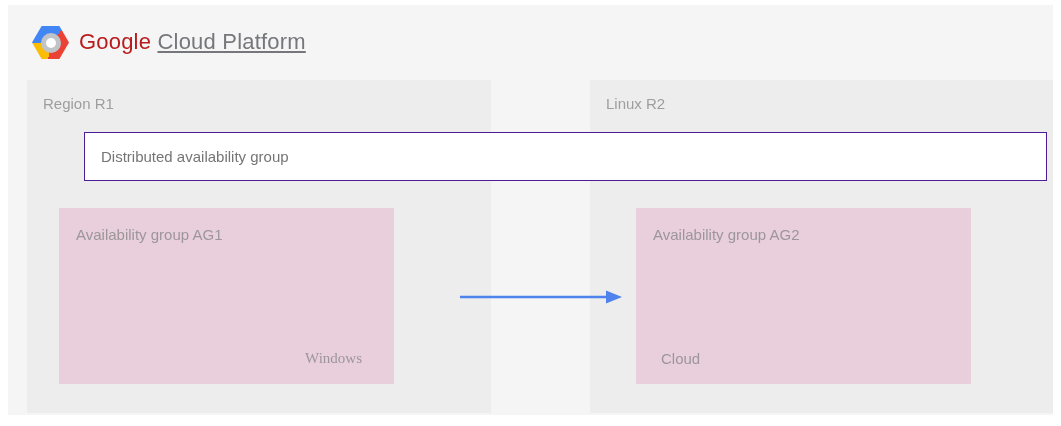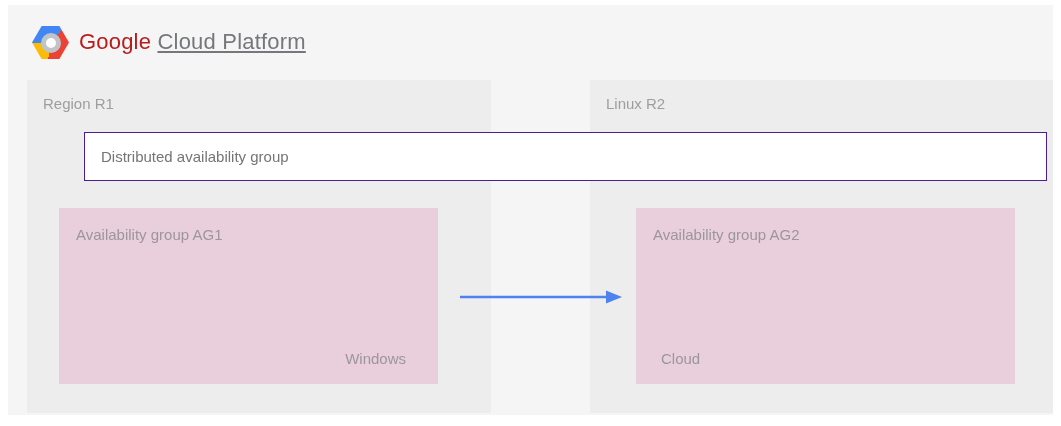--- a/index.html
+++ b/index.html
@@ -89,38 +89,38 @@
   .dist-label {
     margin-left: 16px;
     font-size: 15px;
     color: #757575;
   }
 
   
   .ag-box {
     position: absolute;
     top: 203px;
-    width: 379px; height: 176px;
+    width: 335px; height: 176px;
     background: #e9cfdb;
   }
   .ag-ag1 { left: 51px; }
   .ag-ag2 { left: 628px; }
   .ag-label {
     position: absolute;
     left: 17px; top: 18px;
     font-size: 15px;
     color: #9c969b;
   }
   .os-label {
     position: absolute;
     bottom: 17px;
     font-size: 15px;
     color: #9c969b;
   }
-  .os-windows { right: 32px; }
+  .os-windows { right: 32px; font-family: Liberation Serif, serif; }
   .os-linux { left: 25px; }
 
   
   .arrow-svg {
     position: absolute;
     left: 452px; top: 282px;
     width: 162px; height: 20px;
   }
 </style>
 </head>

